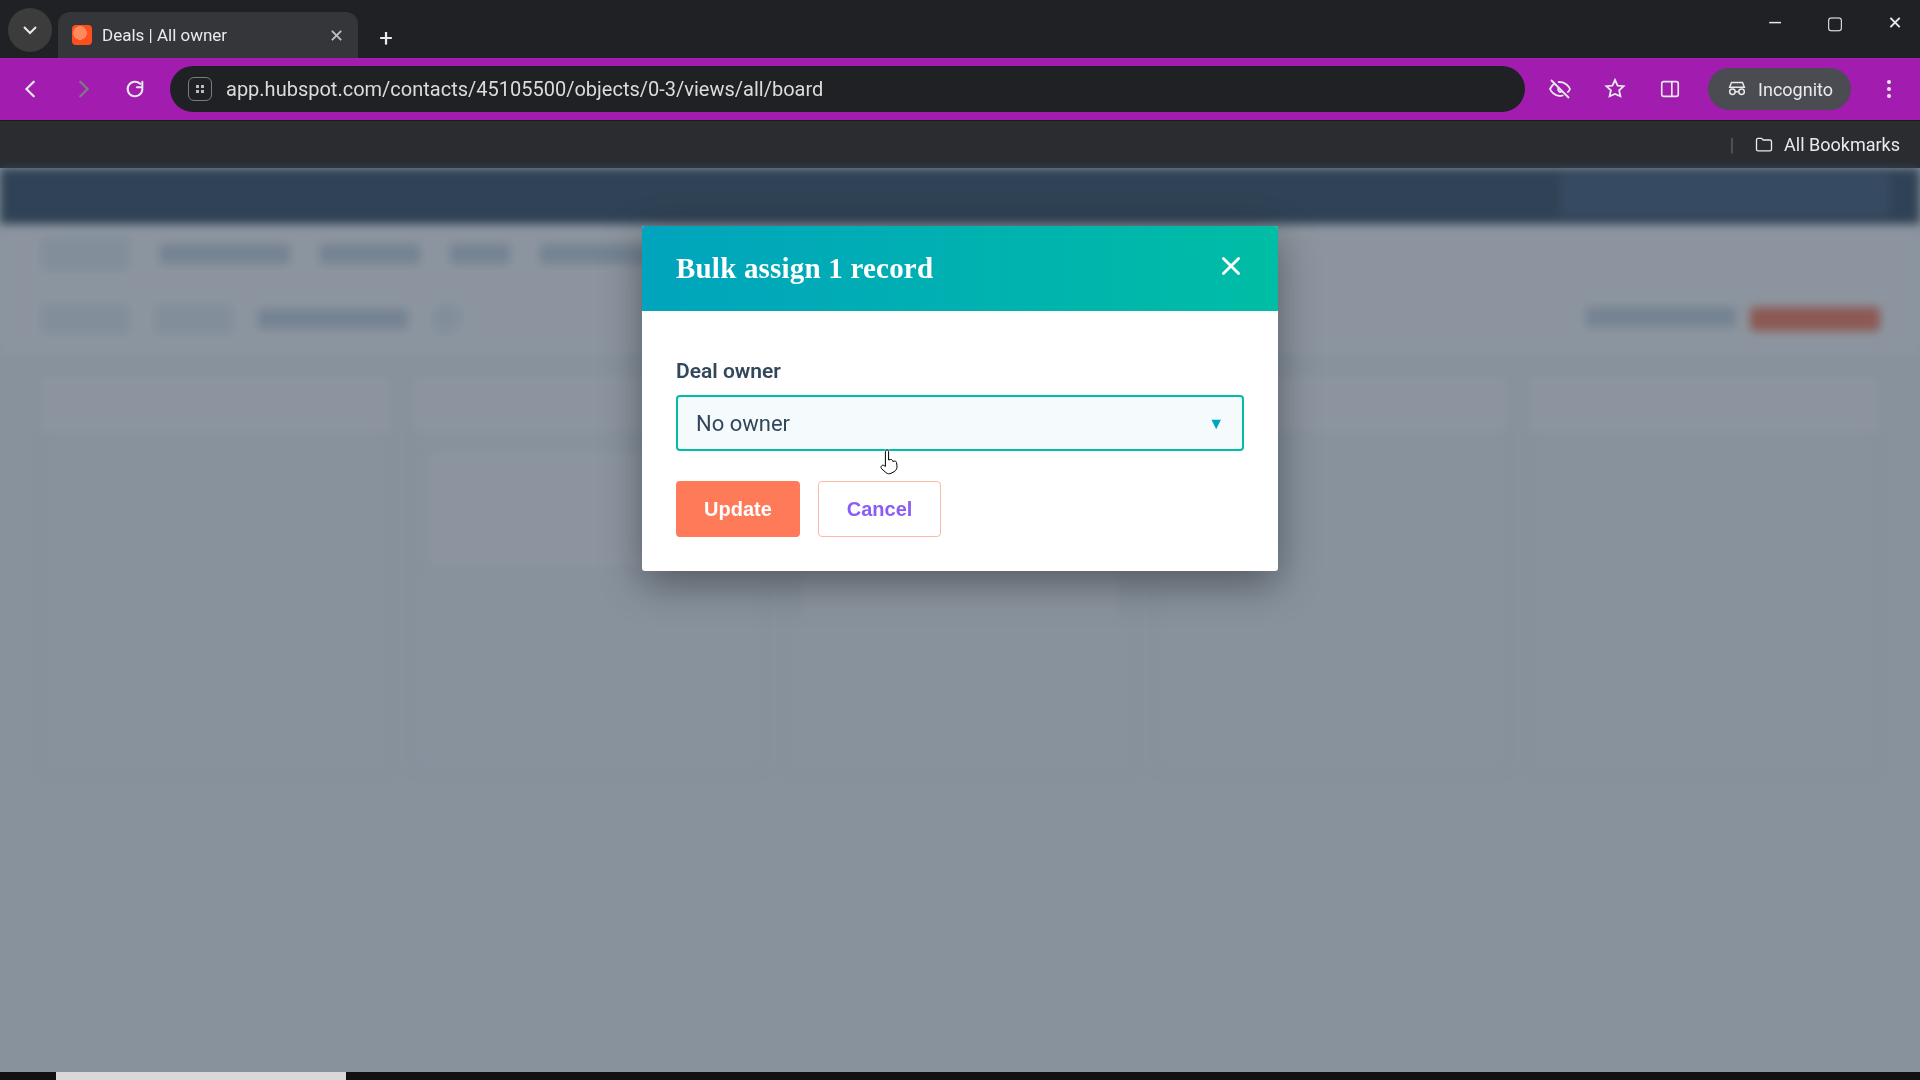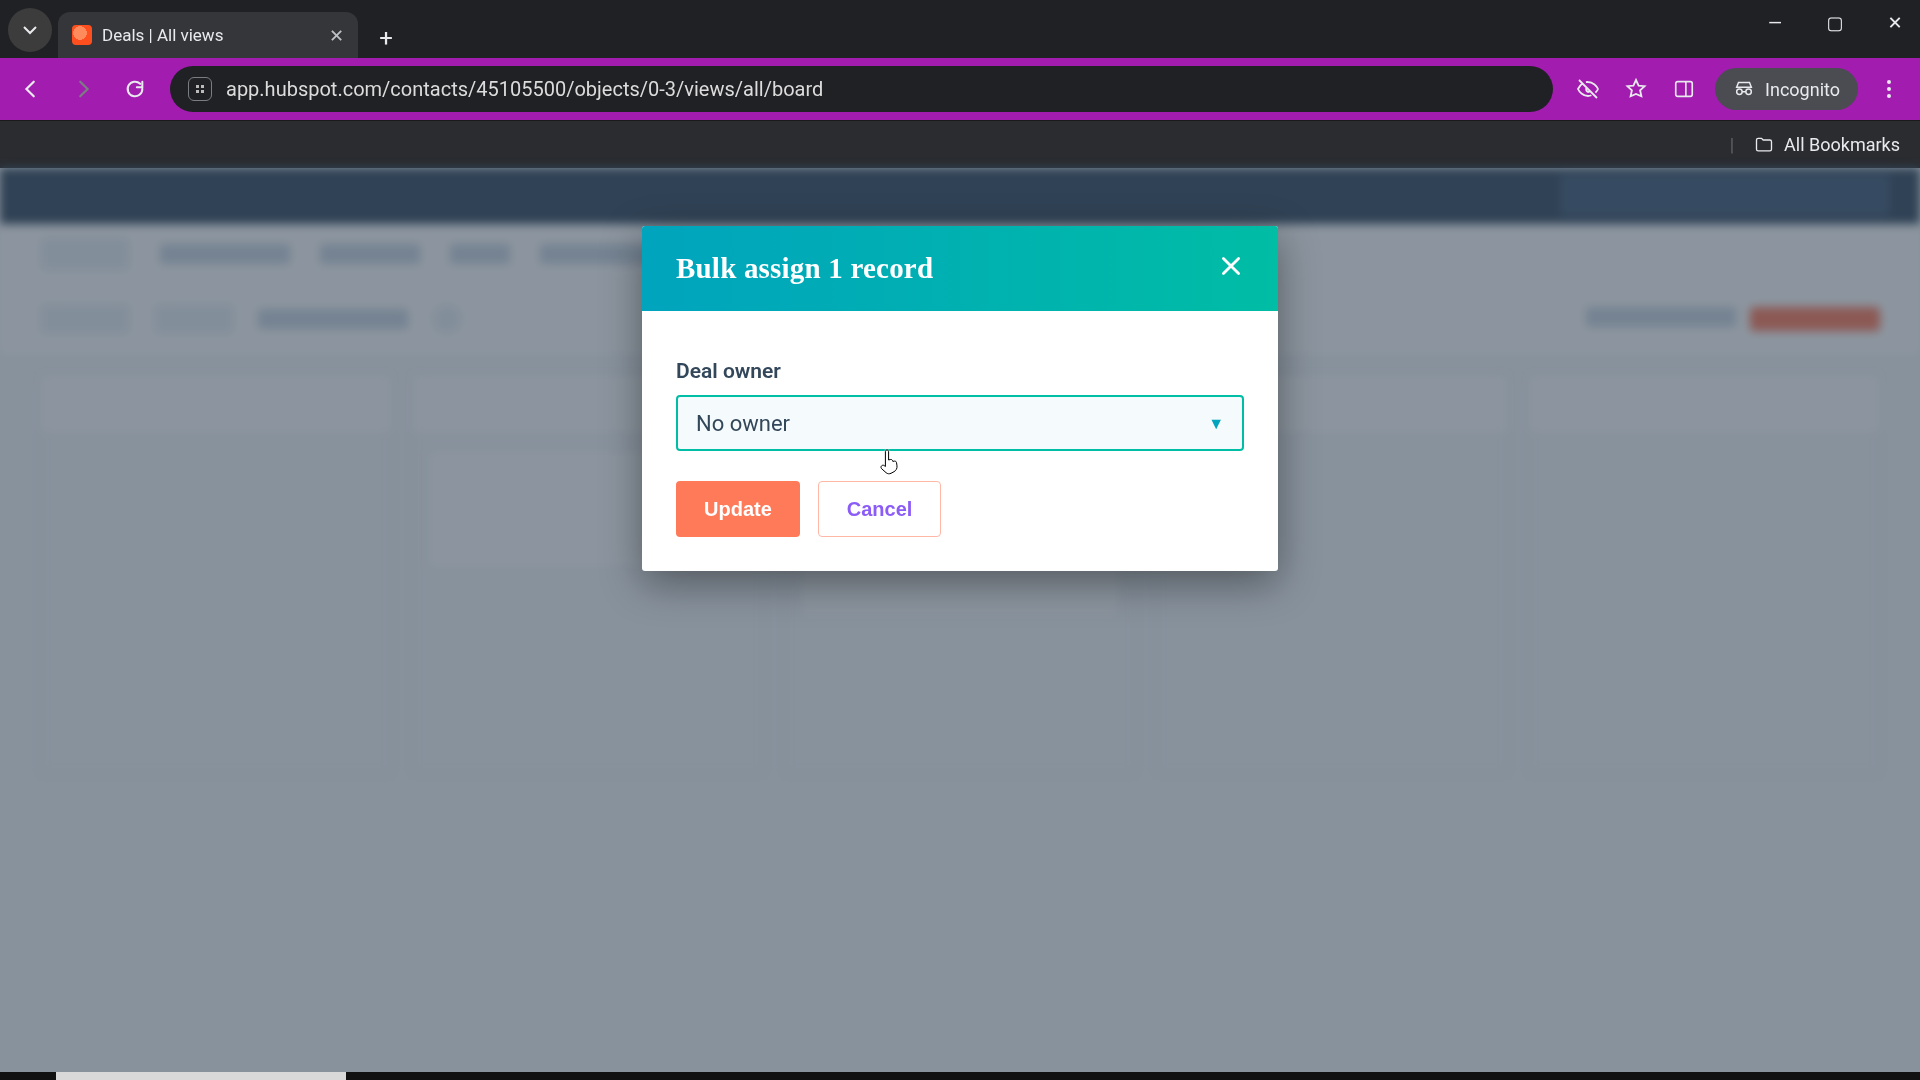--- a/index.html
+++ b/index.html
@@ -34,21 +34,21 @@
     height: 62px; background: #a21caf; display:flex; align-items:center;
     padding: 0 14px; gap:18px; color:#e8eaed;
   }
   .nav-btn { width:34px; height:34px; display:flex; align-items:center; justify-content:center; font-size:22px; color:#e8eaed; }
   .nav-btn.dim { color:#7a7d82; }
   .urlbar {
     flex:1; height:46px; background:#202124; border-radius:23px;
     display:flex; align-items:center; padding:0 18px; gap:14px; color:#dcdcdc; font-size:20px;
   }
   .urlbar .site-chip { width:24px; height:24px; border:1px solid #7a7d82; border-radius:6px; display:flex; align-items:center; justify-content:center; font-size:14px; }
-  .toolbar-right { display:flex; align-items:center; gap:14px; }
+  .toolbar-right { display:flex; align-items:center; gap:21px; }
   .incog-chip { height:42px; border-radius:21px; background:#4a4c52; display:flex; align-items:center; gap:10px; padding:0 18px; color:#e8eaed; font-size:18px; }
 
   .bookmarks-bar {
     height:48px; background:#2a2c30; border-top:1px solid #1a1a1a;
     display:flex; align-items:center; justify-content:flex-end; padding:0 20px; color:#e8eaed; gap:10px; font-size:18px;
   }
   .bm-sep { color:#5f6368; margin-right:10px; }
 
   
   .page-wrap { position:relative; height: calc(1080px - 58px - 62px - 48px); background:#f5f8fa; }
@@ -112,21 +112,21 @@
 <body>
 
 <div class="browser-tabbar">
   <div class="tab-dropdown">
     <svg width="16" height="16" viewBox="0 0 16 16">
         <path d="M2 5l6 6 6-6" stroke="#e8eaed" stroke-width="2" fill="none"></path>
       </svg>
   </div>
   <div class="tab">
     <span class="favicon"></span>
-    <span>Deals | All views</span>
+    <span>Deals | All owner</span>
     <span class="close">✕</span>
   </div>
   <div class="newtab">+</div>
   <div class="window-controls">
     <span>―</span>
     <span>▢</span>
     <span>✕</span>
   </div>
 </div>
 

